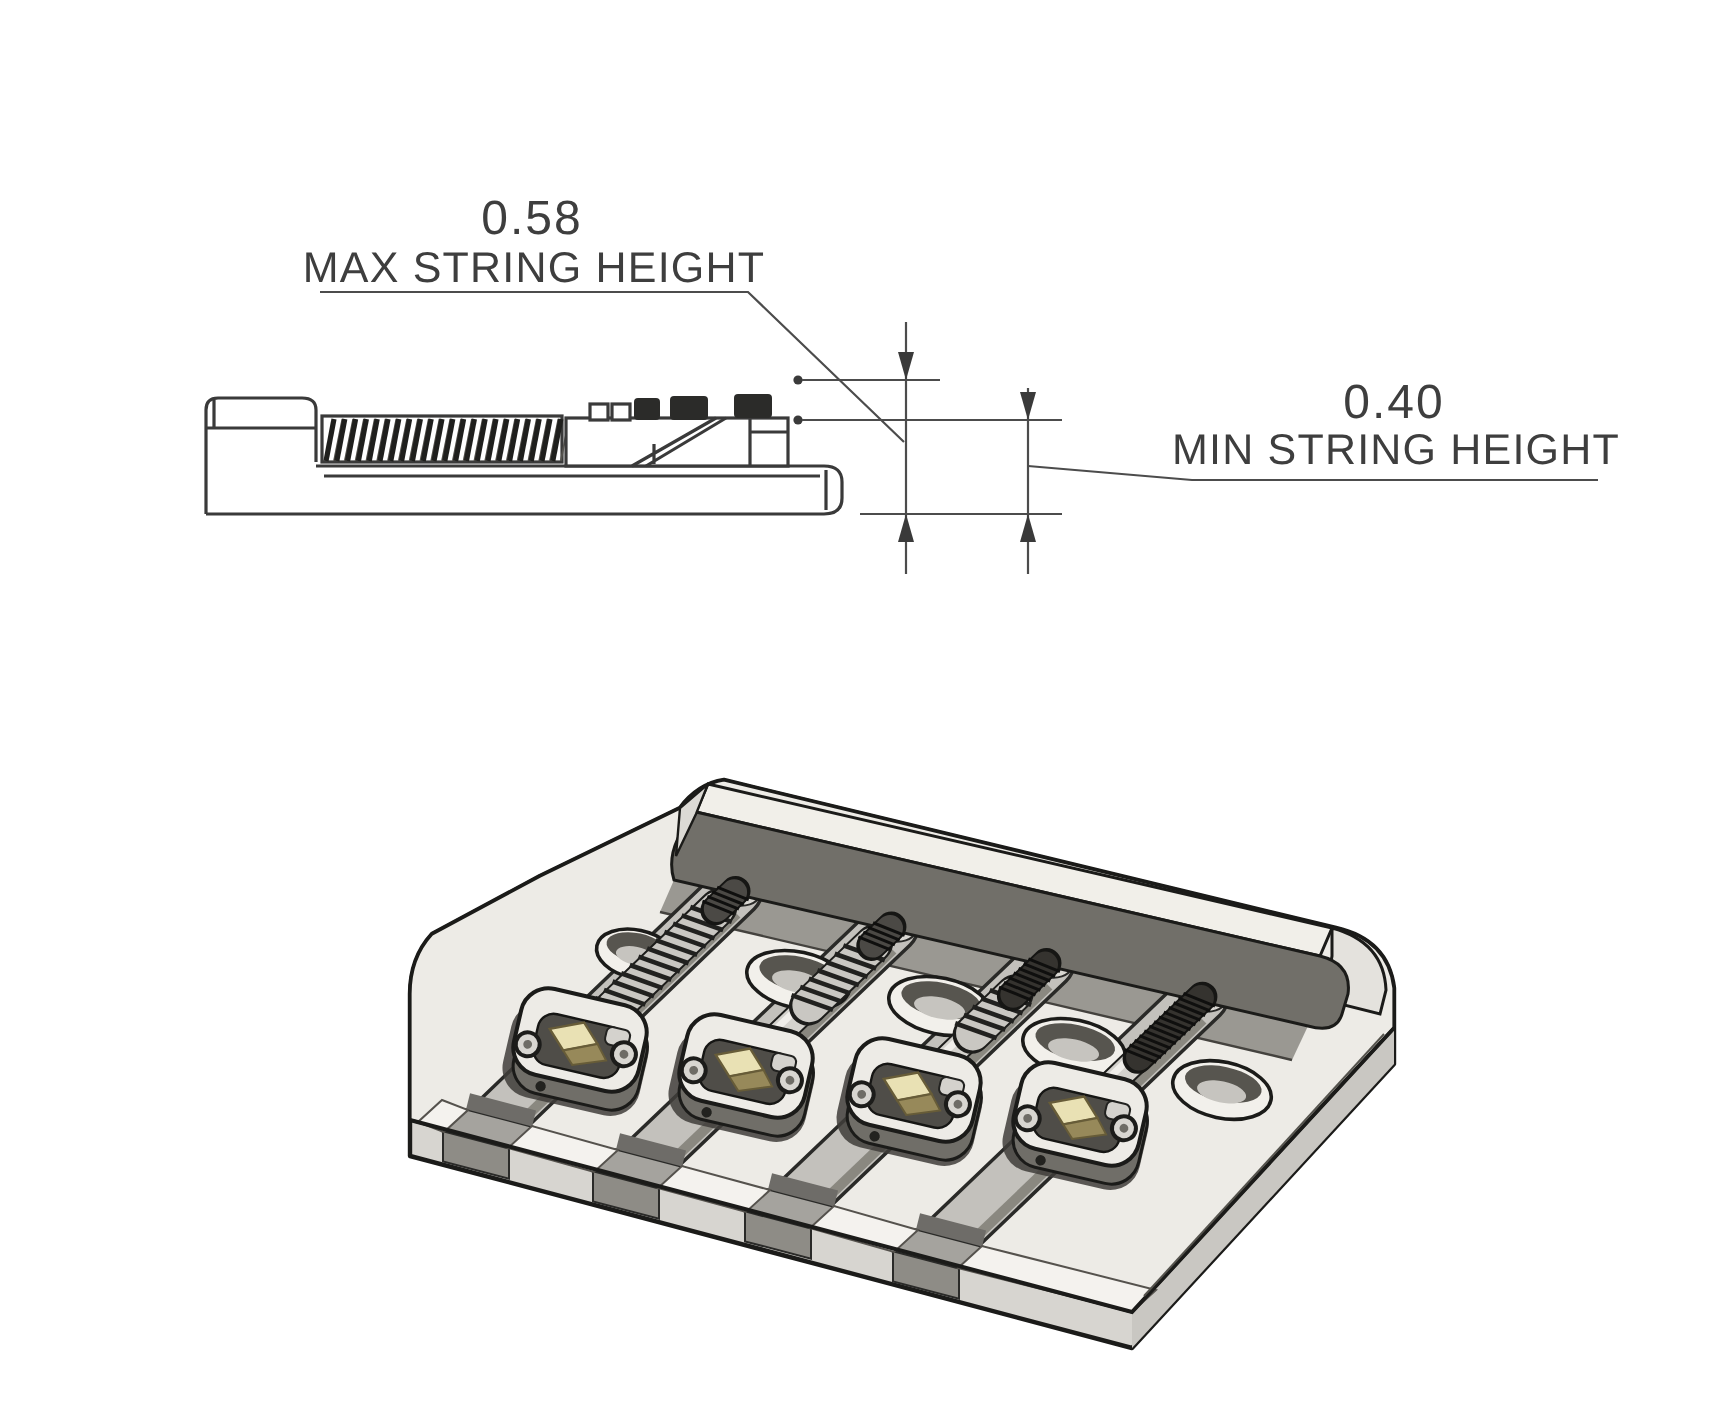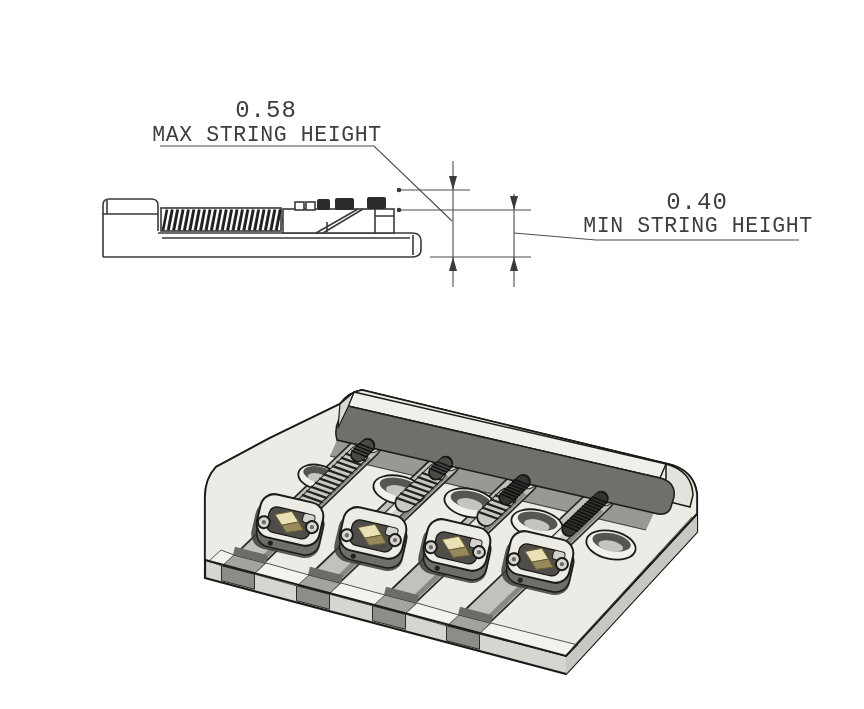--- a/index.html
+++ b/index.html
@@ -1,17 +1,17 @@
 <!DOCTYPE html>
 <html style="--c-background: #ffffff; --c-line: #3a3a3a; --c-dim: #4c4c4c; --c-text: #3e3e3e; --c-outline: #1b1b19; --c-body: #edebe6; --c-bodyBright: #f4f2ee; --c-front: #d7d5d0; --c-side: #c9c7c2; --c-band: #9a9892; --c-wallTop: #f1efe9; --c-wallEnd: #e4e2dd; --c-wallDark: #716f69; --c-wallCap: #dcdad5; --c-lane: #c3c1bc; --c-laneEdge: #8a8880; --c-bump: #d8d6d1; --c-notchFloor: #a5a39e; --c-notchBack: #6e6c68; --c-notchFront: #8e8c86; --c-recess: #4f4d48; --c-under: #706e68; --c-shadow: #3f3d39; --c-brass: #97895a; --c-brassLight: #e9e1b4; --c-brassDark: #675c38; --c-cyl: #d4d2cd; --c-cylHi: #f0eeea; --c-coil: #c9c7c2; --c-coilTick: #21211f; --c-thread: #4b4945; --c-threadDark: #35332f; --c-holeFace: #f2f0eb; --c-holeCrescent: #57554f; --c-holeInner: #c6c4bf;"><head>
 <meta charset="utf-8">
 <style>
   html,body{margin:0;padding:0;background:#ffffff;}
   #canvas{position:relative;width:840px;height:709px;background:var(--c-background,#fff);
-          font-family:Liberation Mono, monospace;overflow:hidden;}
+          font-family:Liberation Sans, sans-serif;overflow:hidden;}
   svg{position:absolute;left:0;top:0;}
   .dimtext{fill:var(--c-text);font-size:24px;letter-spacing:1px;}
   .dimlabel{fill:var(--c-text);font-size:21.5px;letter-spacing:0.6px;}
   .thin{stroke:var(--c-dim);stroke-width:1.1;fill:none;}
   .part{stroke:var(--c-line);stroke-width:1.6;fill:none;}
   .partfill{stroke:var(--c-line);stroke-width:1.6;fill:#ffffff;}
   .arrow{fill:var(--c-line);}
 </style>
 </head>
 <body>

